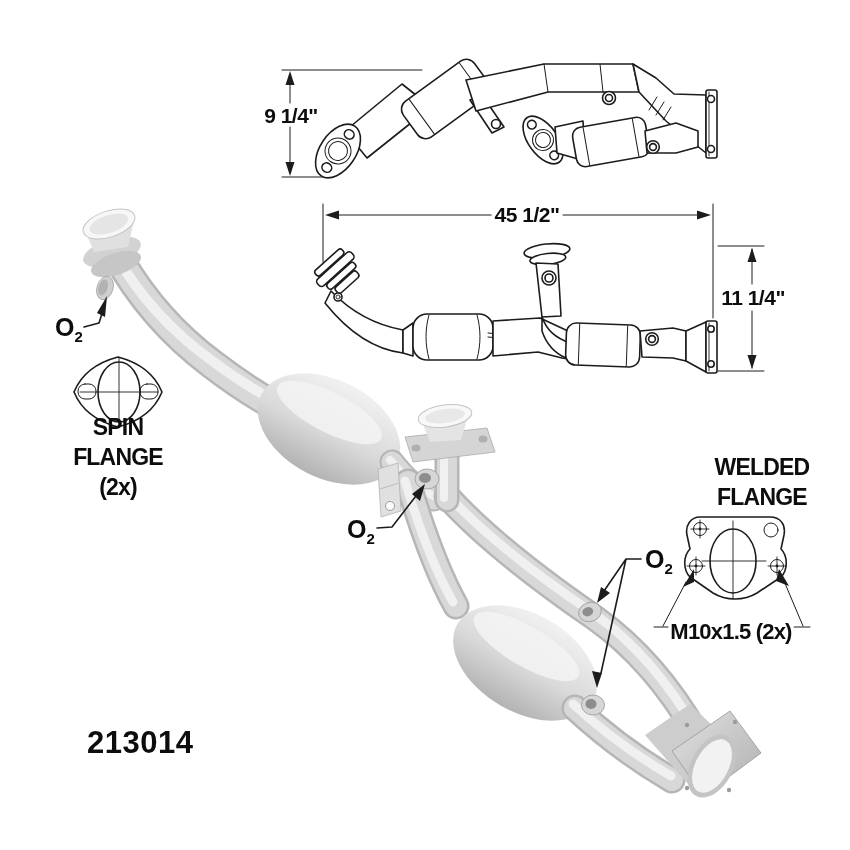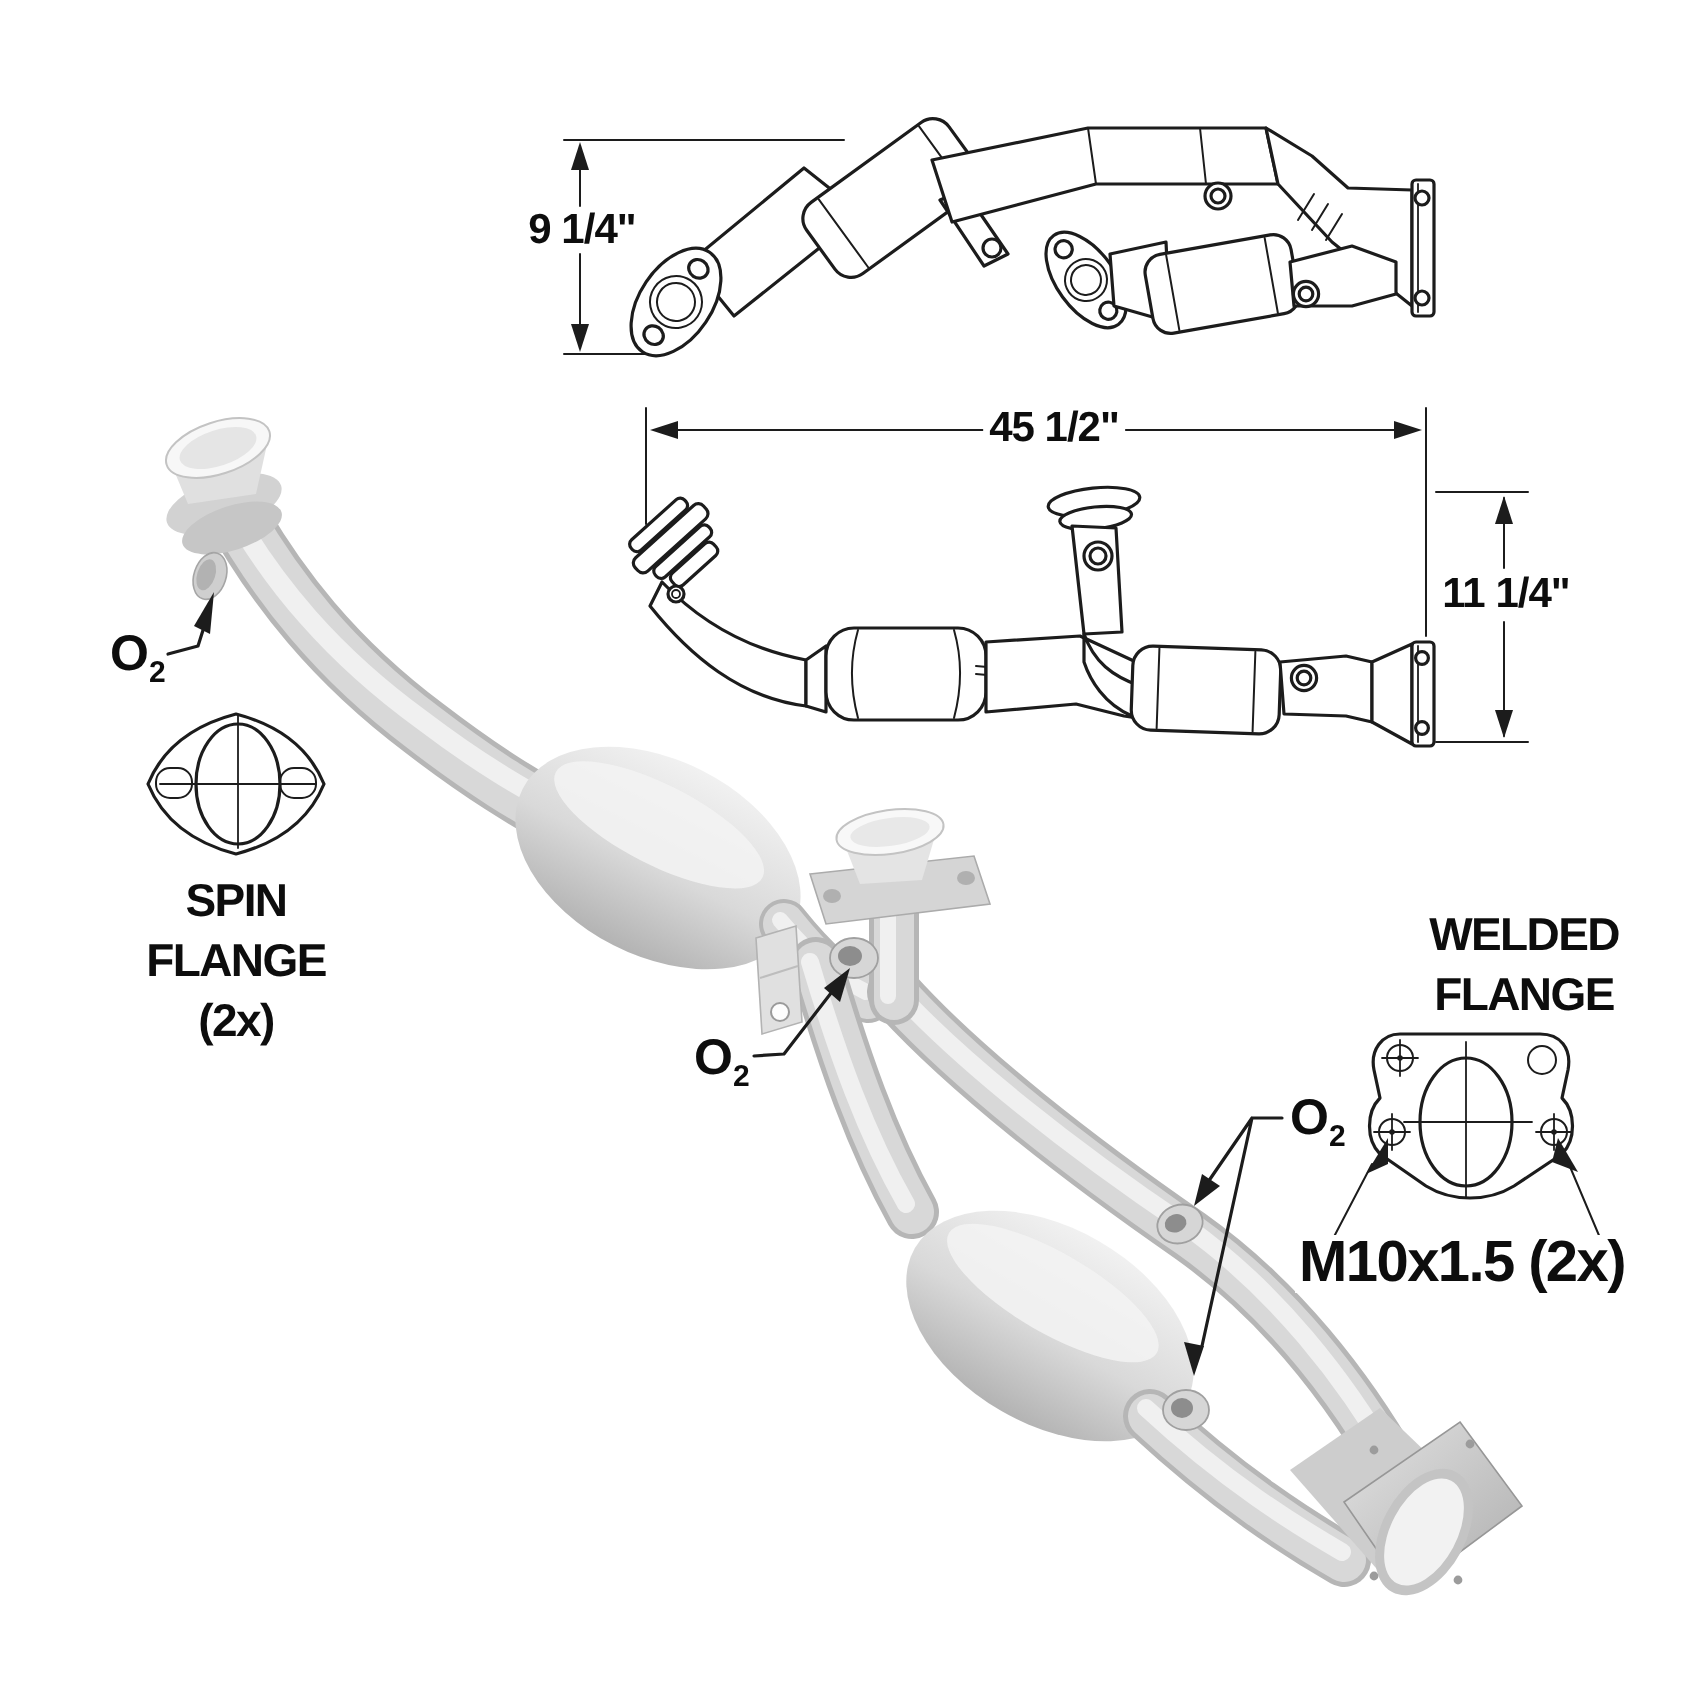--- a/index.html
+++ b/index.html
@@ -7,21 +7,21 @@
        font-family:"Liberation Sans",sans-serif;}
   .stage{position:absolute;left:0;top:0;width:850px;height:850px;}
   svg{position:absolute;left:0;top:0;}
   .lbl{position:absolute;color:#0d0d0d;white-space:nowrap;line-height:1;}
   .dim{font-size:21px;font-weight:700;letter-spacing:-0.5px;background:#ffffff;
        padding:0 3px;transform:translate(-50%,-50%);}
   .o2{font-size:25px;font-weight:700;text-align:center;}
   .o2 sub{font-size:15px;font-weight:700;}
   .blk{font-size:23px;font-weight:700;letter-spacing:-0.8px;text-align:center;
        line-height:30px;transform:translateX(-50%);}
-  .m10{font-size:29px;font-weight:700;letter-spacing:-0.8px;transform:translate(-50%,-50%);
+  .m10{font-size:22px;font-weight:700;letter-spacing:-0.8px;transform:translate(-50%,-50%);
        background:#ffffff;padding:0 2px;}
   .pn{font-size:31px;font-weight:700;letter-spacing:0.5px;}
   
   .ln{fill:none;stroke:#1c1c1c;stroke-width:1.6;stroke-linecap:round;stroke-linejoin:round;}
   .thin{stroke-width:1;}
   .hair{stroke-width:0.9;}
   .fw{fill:#ffffff;stroke:#1c1c1c;stroke-width:1.6;stroke-linejoin:round;}
   .arr{fill:#1c1c1c;stroke:none;}
   .pipe-d{fill:none;stroke:#b6b6b6;stroke-linecap:round;}
   .pipe-m{fill:none;stroke:#d8d8d8;stroke-linecap:round;}
@@ -303,27 +303,28 @@
 </div>
 
 <div class="lbl o2" style="left:347px;top:517px;">
   <span>O</span><sub>2</sub>
 </div>
 
 <div class="lbl o2" style="left:645px;top:547px;">
   <span>O</span><sub>2</sub>
 </div>
 
-<div class="lbl blk" style="left:118px;top:435px;text-align:center;">
+<div class="lbl blk" style="left:118px;top:412px;text-align:center;">
   <div>SPIN</div>
   <div>FLANGE</div>
   <div>(2x)</div>
 </div>
 
 <div class="lbl blk" style="left:762px;top:452px;">
   <div>WELDED</div>
   <div>FLANGE</div>
 </div>
 
 <div class="lbl m10" style="left:731px;top:632px;">M10x1.5 (2x)</div>
 
+<div class="lbl pn" style="left:87px;top:727px;">213014</div>
 
 </div>
 
 </body></html>

